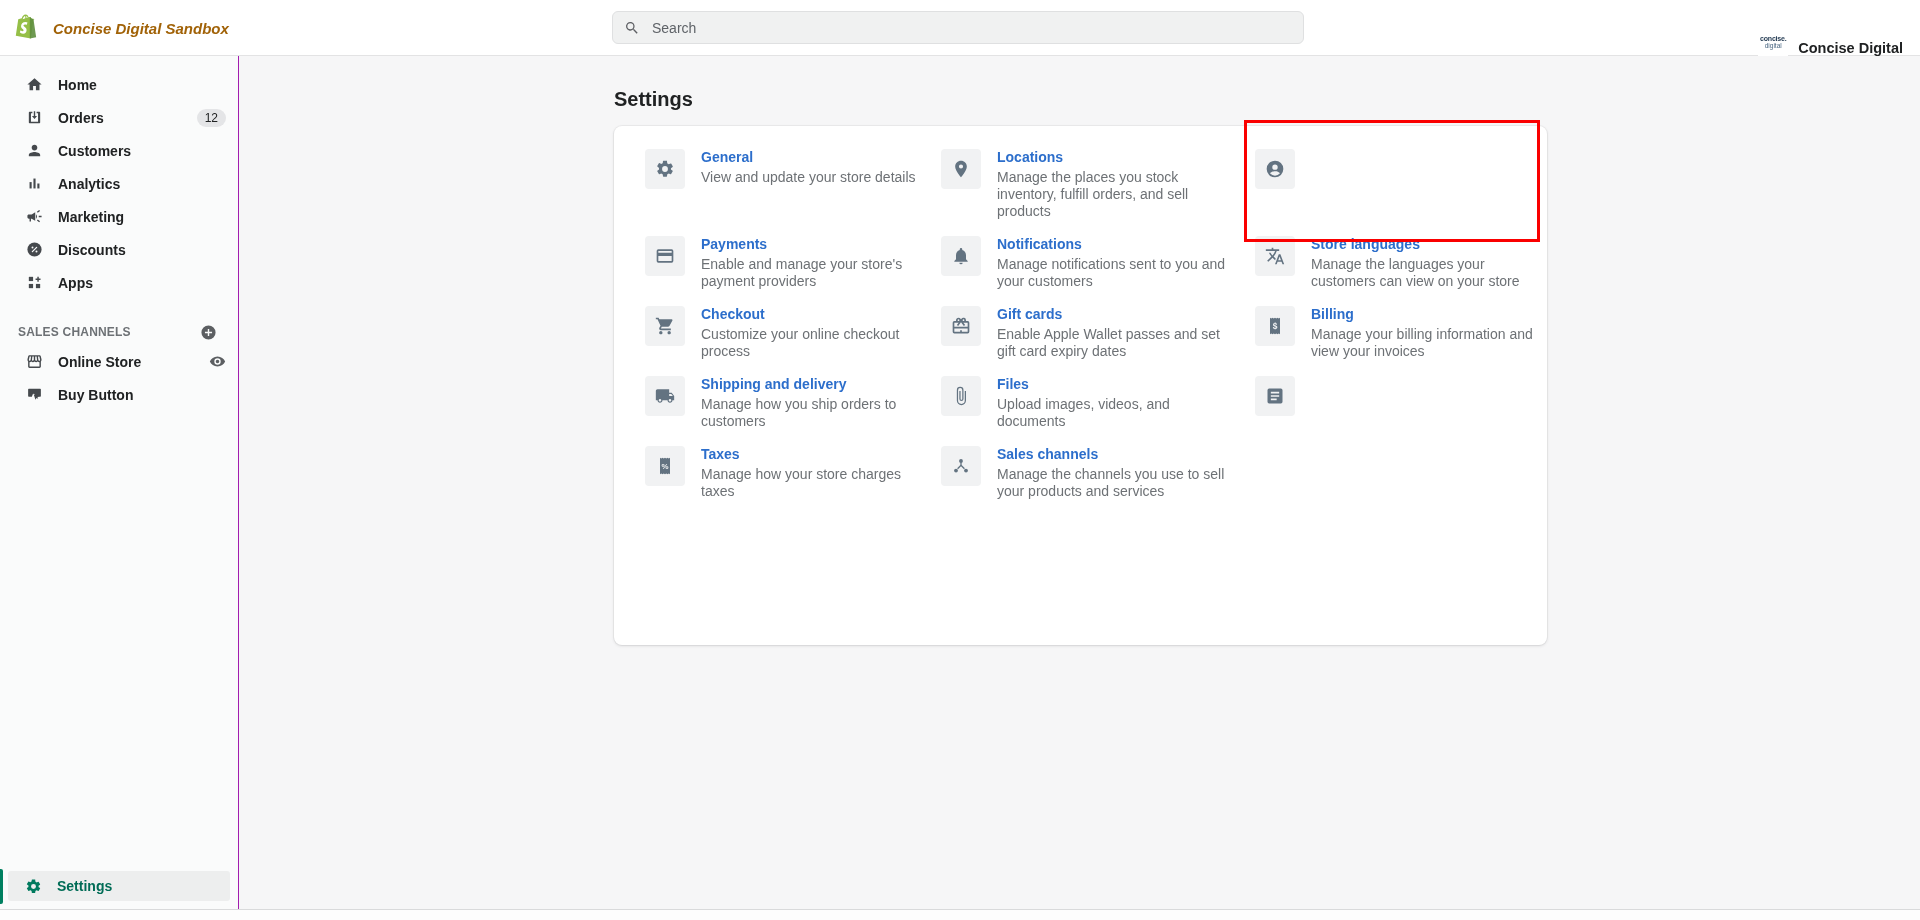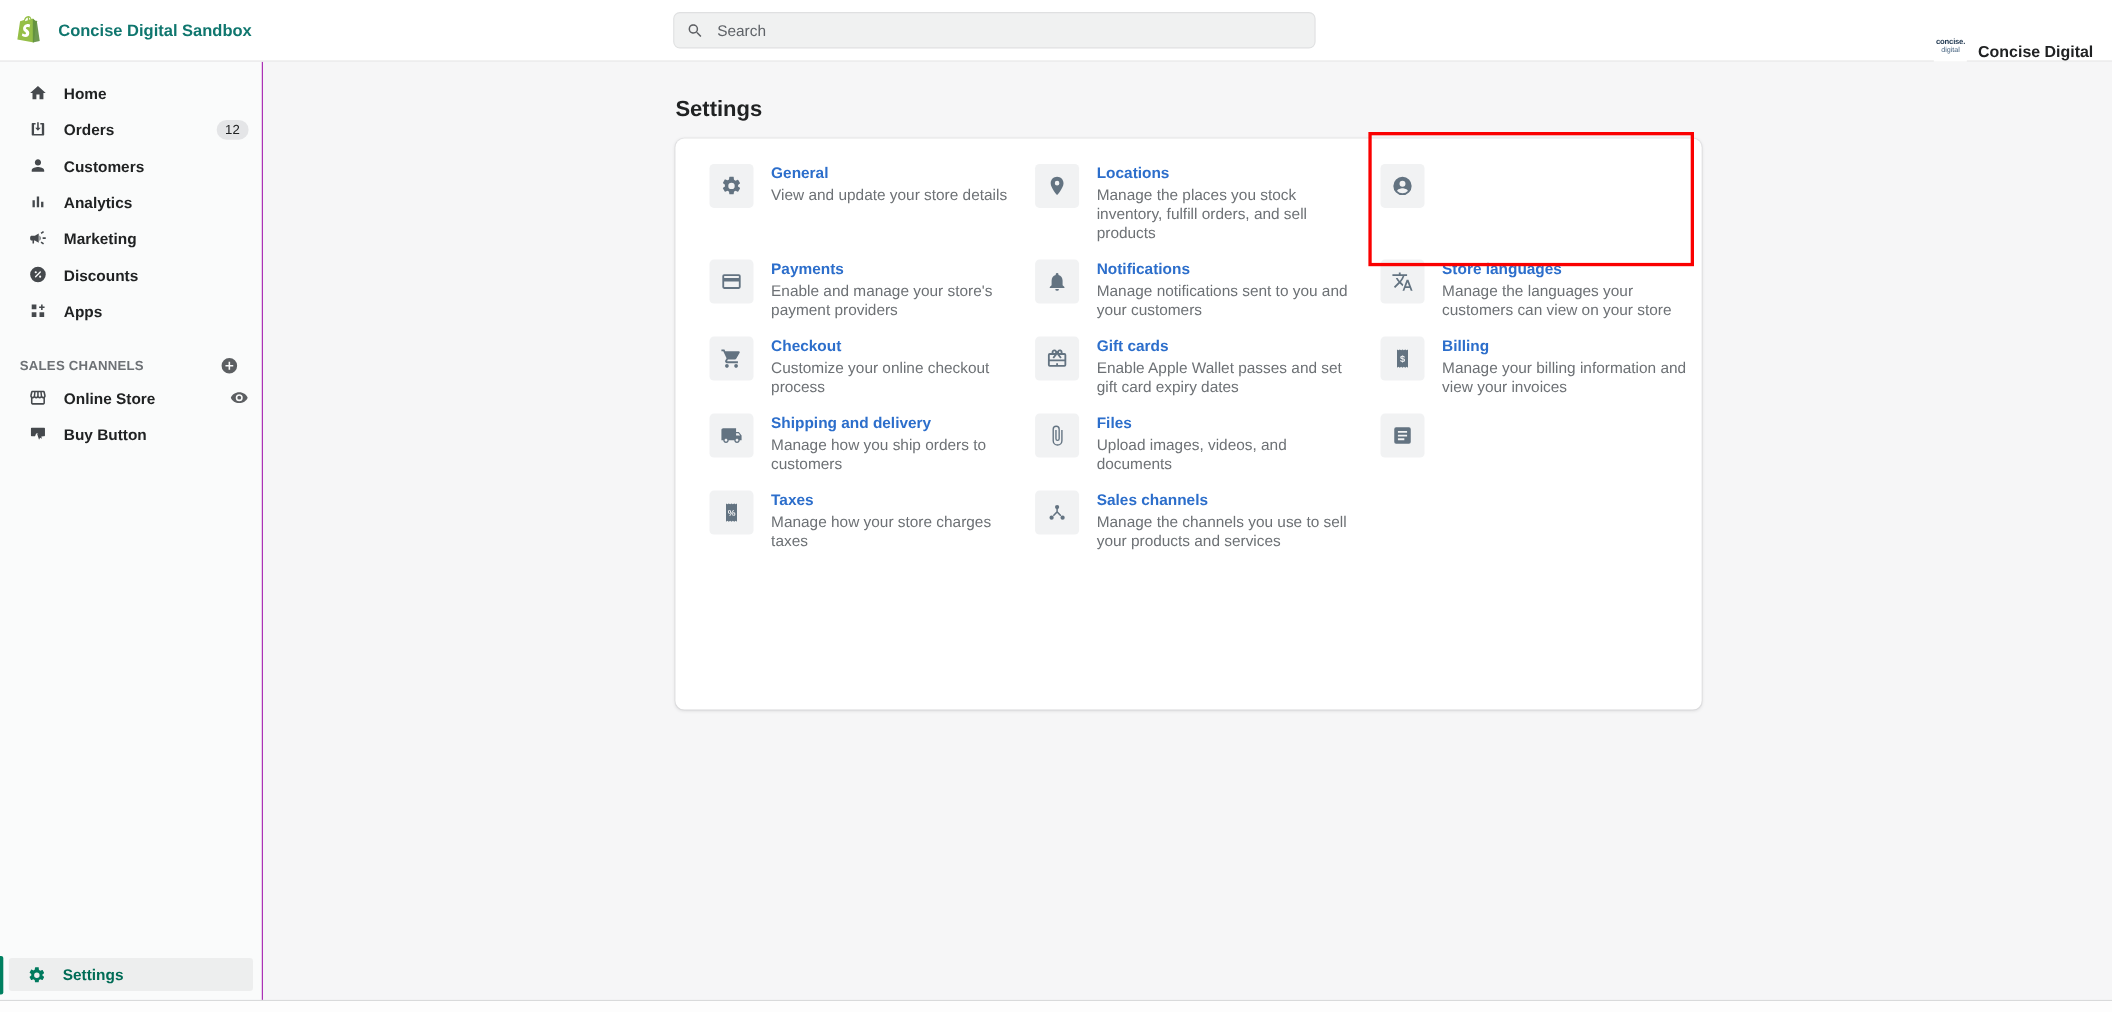--- a/index.html
+++ b/index.html
@@ -6,22 +6,22 @@
   html,body { margin:0; padding:0; }
   body {
     width:1920px; height:920px; position:relative; overflow:hidden;
     font-family:"Liberation Sans", sans-serif;
     background:#f6f6f7; color:#202223;
   }
   
   .topbar { position:absolute; top:0; left:0; right:0; height:56px; background:#fff; border-bottom:1px solid #e3e3e4; z-index:10; }
   .brand { position:absolute; left:13px; top:0; height:56px; display:flex; align-items:center; }
   .brand .logo { width:27px; height:30px; }
-  .store-name { margin-left:13px; font-size:15px; font-weight:700; color:#0f766e; }
-  .search { position:absolute; left:612px; top:11px; width:584px; height:33px; background:#f0f1f1; border:1px solid #dfe0e1; border-radius:6px; display:flex; align-items:center; padding:0 11px; }
+  .store-name { margin-left:13px; font-size:15px; font-weight:700; color:#a16207;font-style:italic; }
+  .search { position:absolute; left:612px; top:11px; width:692px; height:33px; background:#f0f1f1; border:1px solid #dfe0e1; border-radius:6px; display:flex; align-items:center; padding:0 11px; }
   .search .search-ic { width:16px; height:16px; fill:#5d5f63; flex:none; }
   .search input { margin-left:10px; flex:1; border:none; outline:none; background:transparent; font-family:inherit; font-size:14px; color:#202223; }
   .search input::placeholder { color:#5f6368; }
   .account { position:absolute; right:17px; top:0; height:56px; display:flex; align-items:flex-end; }
   .avatar { width:30px; height:28px; display:flex; flex-direction:column; align-items:center; justify-content:center; line-height:1; background:#fff; }
   .avatar .l1 { font-size:7px; font-weight:700; color:#243b53; letter-spacing:-.2px; }
   .avatar .l2 { font-size:6.5px; color:#486581; margin-top:1px; }
   .account-name { margin-left:10px; font-size:14.5px; font-weight:600; color:#202223; }
   
   .sidebar { position:absolute; top:56px; left:0; bottom:0; width:239px; background:#fafbfb; border-right:1px solid #a21caf; z-index:5; }

